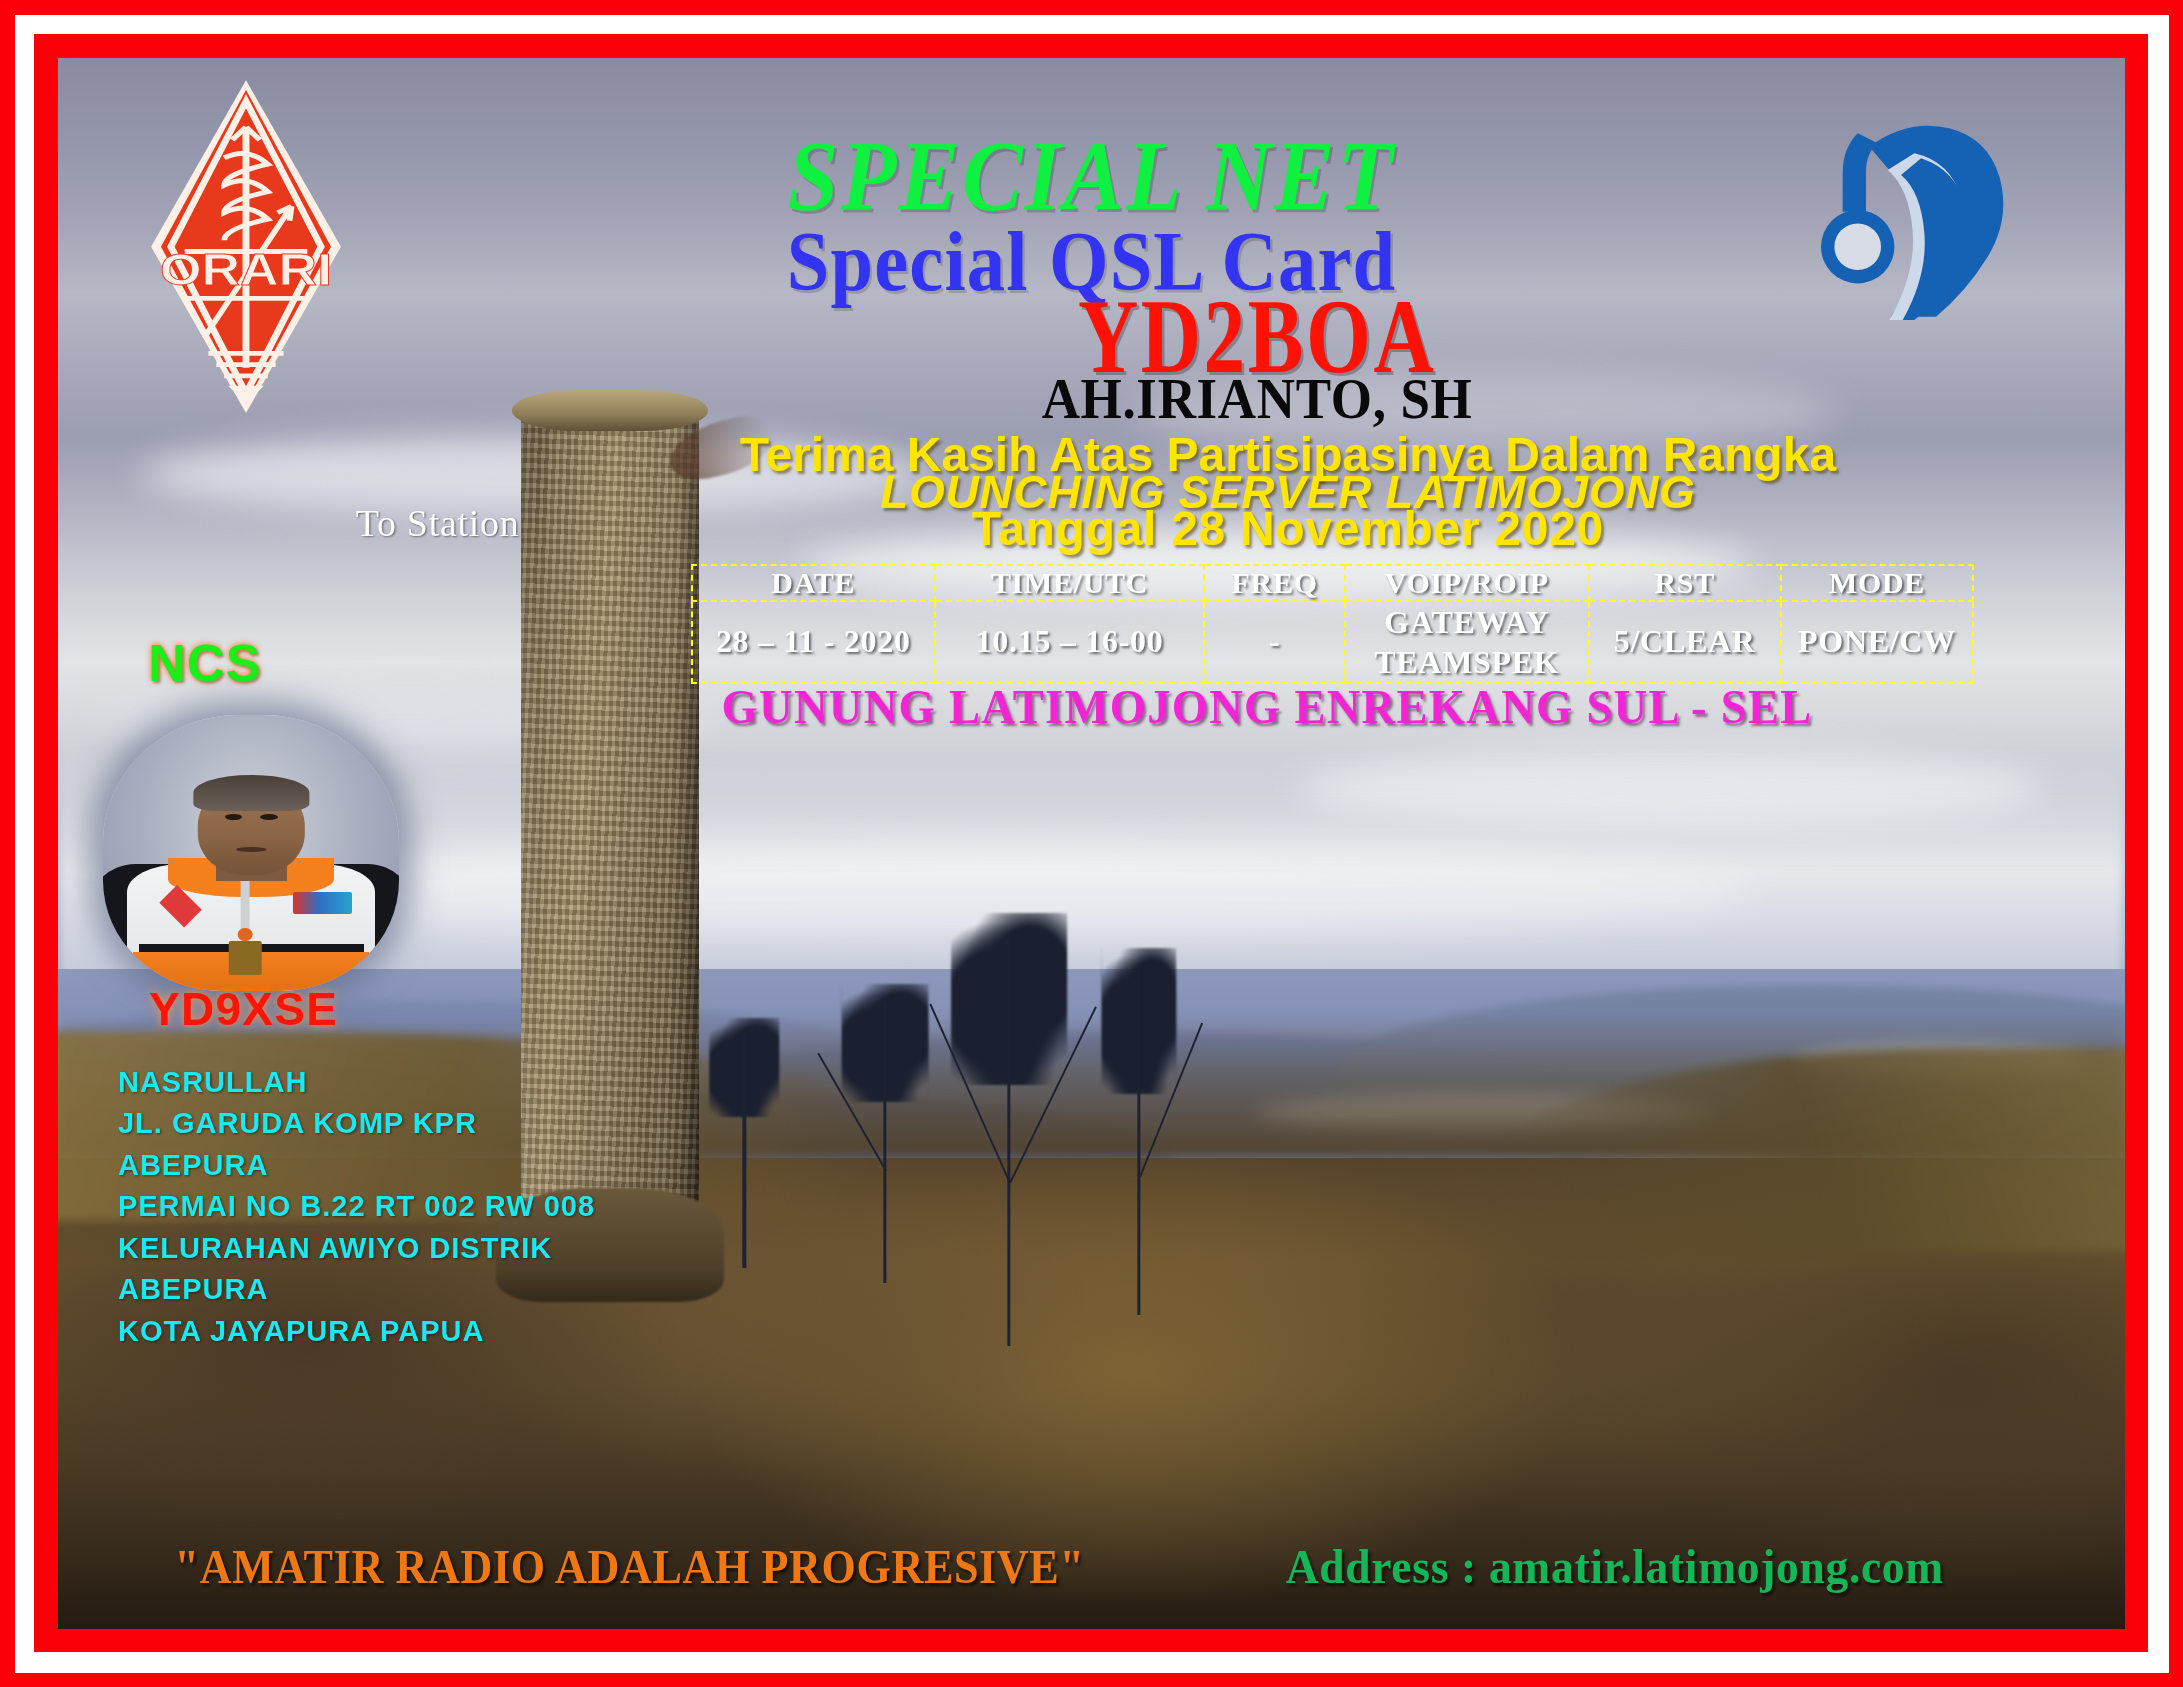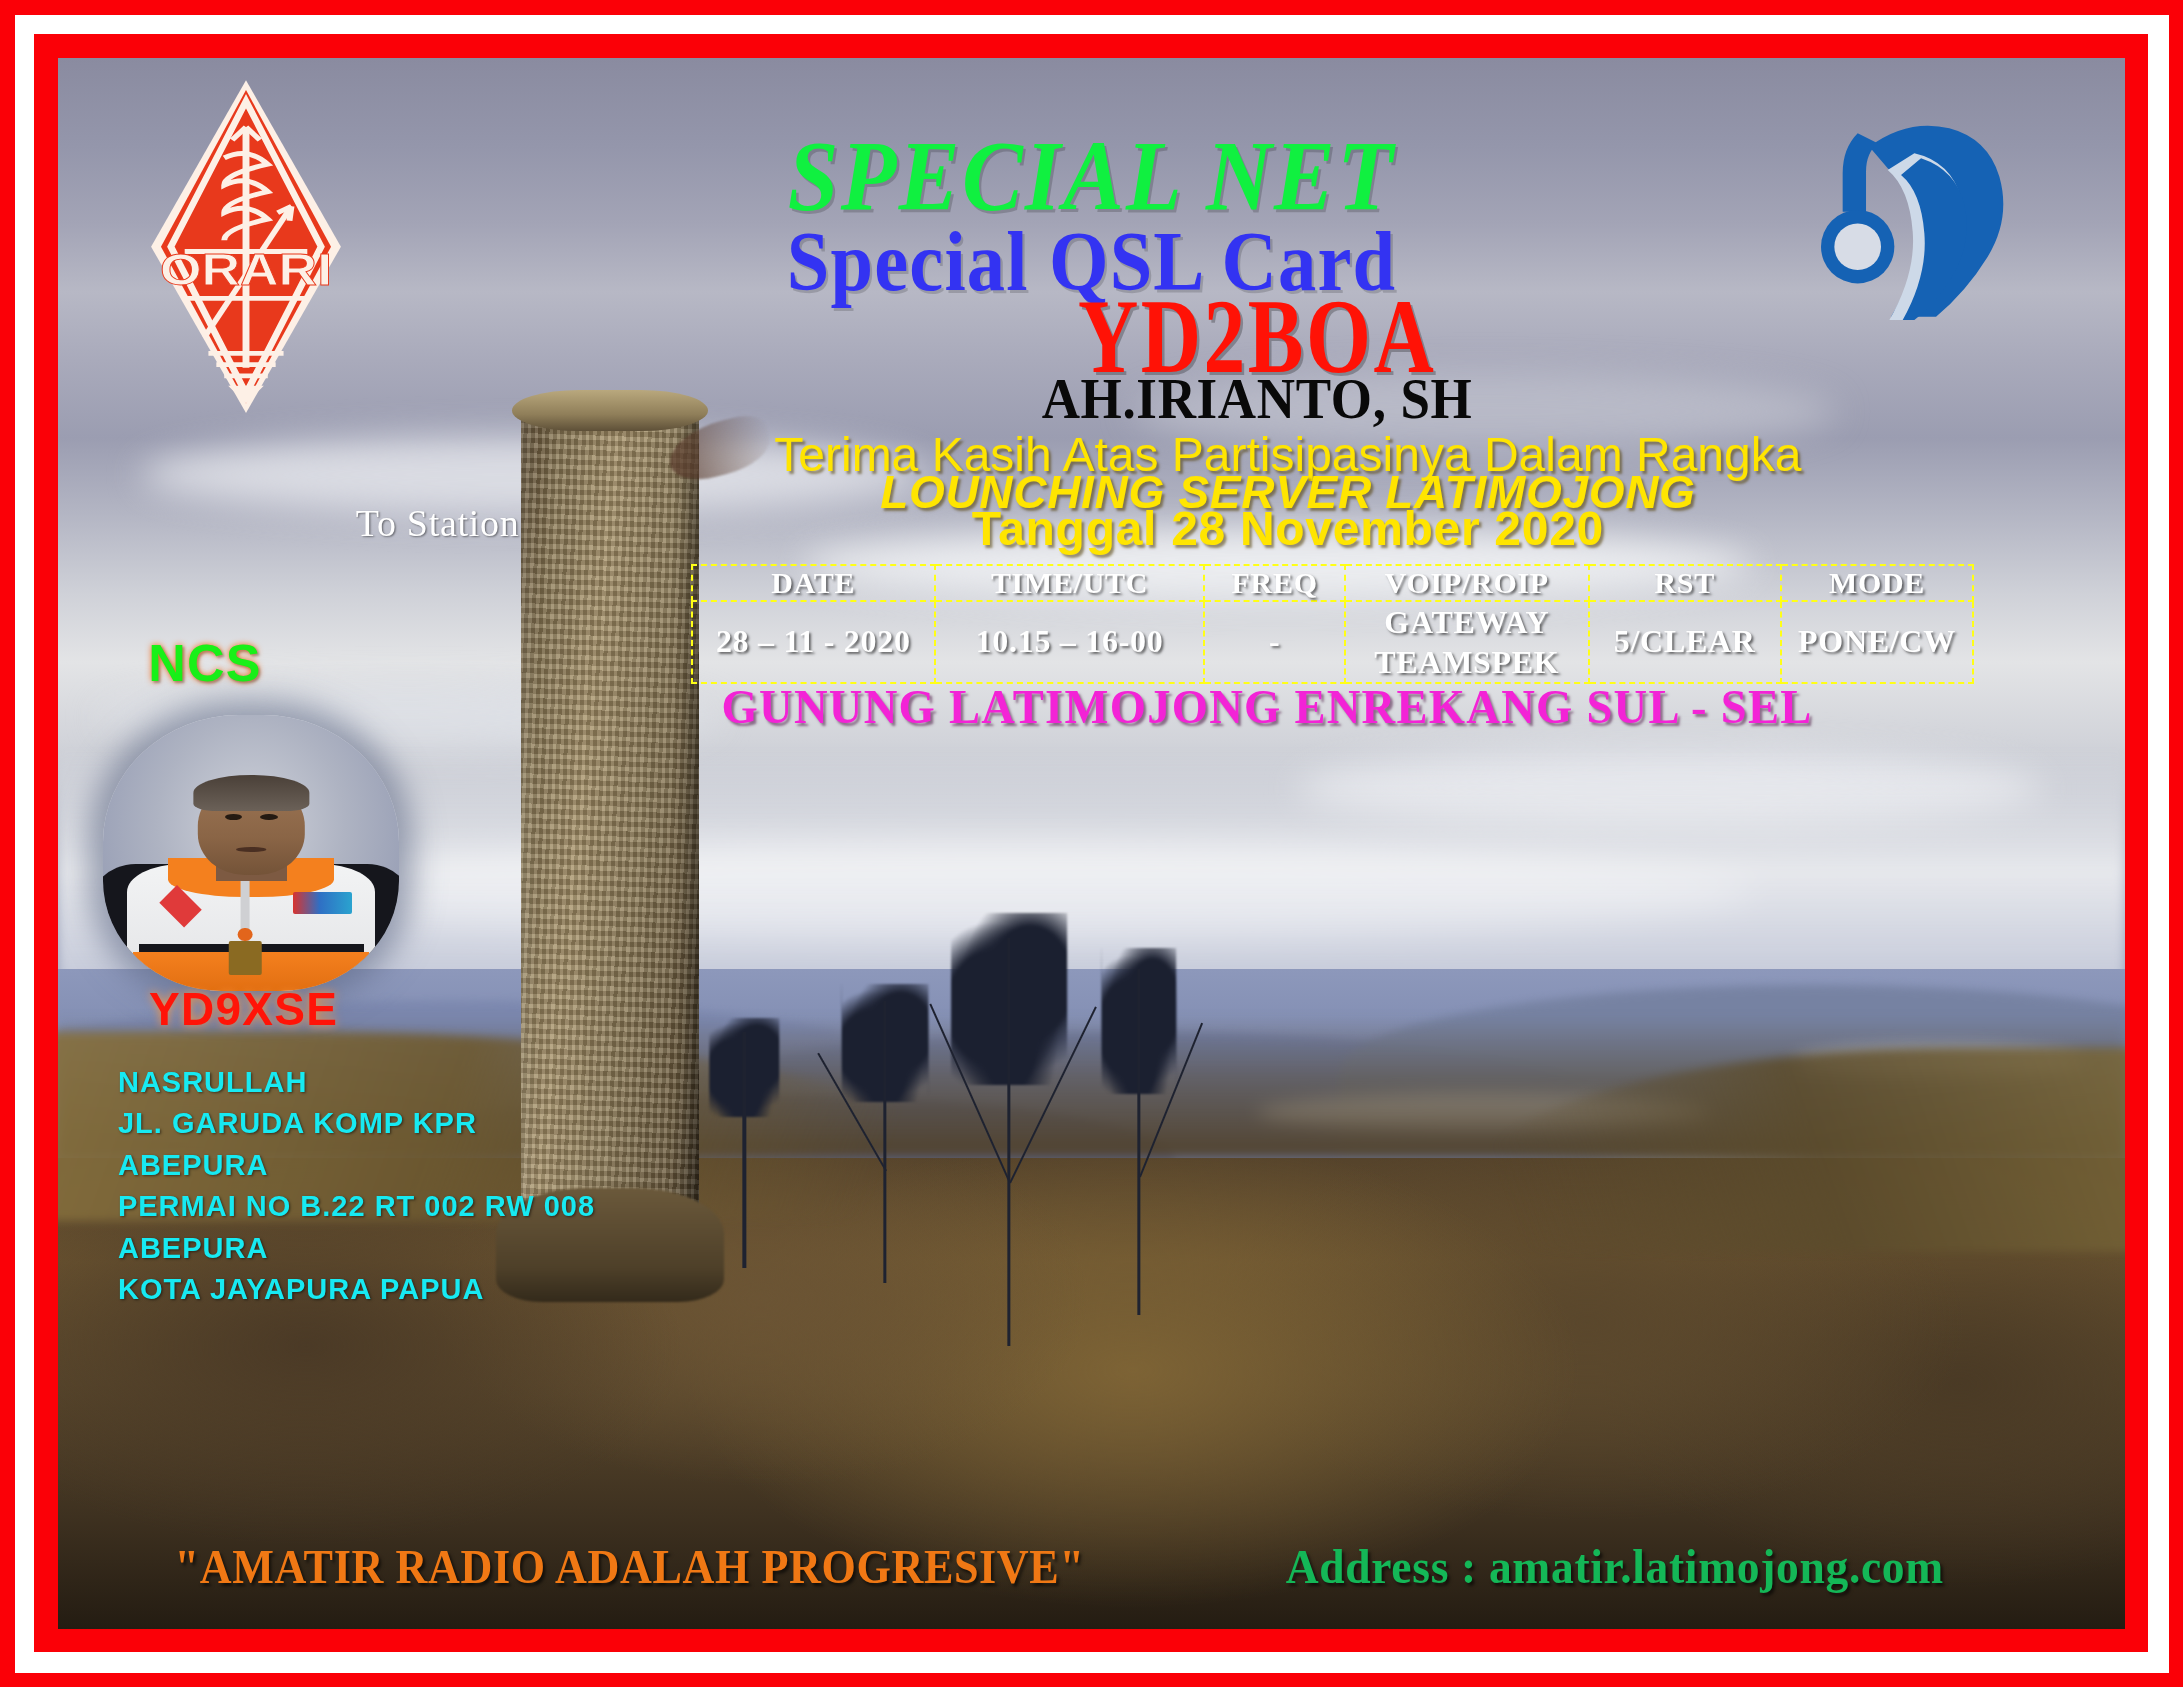--- a/index.html
+++ b/index.html
@@ -209,21 +209,21 @@
   }
   .callsign-wrap{left:34%;width:48%;top:14.5%;text-align:center;}
   .opname{
     left:34%;width:48%;top:19.6%;text-align:center;
     font-family:"Liberation Serif",serif;font-weight:700;
     font-size:57px;color:#090909;letter-spacing:0.7px;
     transform:scaleX(.93);
   }
   .thanks{
     left:30.5%;width:58%;top:23.5%;text-align:center;
-    font-family:"Liberation Sans",sans-serif;font-weight:400;
+    font-family:"Liberation Sans",sans-serif;font-weight:700;
     font-size:48px;color:#ffe500;letter-spacing:0px;
     text-shadow:2.6px 2.6px 2.6px rgba(80,60,0,.55);
   }
   .launch{
     left:30.5%;width:58%;top:25.9%;text-align:center;
     font-family:"Liberation Sans",sans-serif;font-weight:700;font-style:italic;
     font-size:46px;color:#ffe500;letter-spacing:0.7px;
     text-shadow:2.6px 2.6px 2.6px rgba(80,60,0,.55);
   }
   .tanggal{
@@ -432,20 +432,21 @@
       </div>
     </div>
 
     <div class="lay op-call">YD9XSE</div>
 
     <div class="lay addr">
       <div>NASRULLAH</div>
       <div>JL. GARUDA KOMP KPR</div>
       <div>ABEPURA</div>
       <div>PERMAI NO B.22 RT 002 RW 008</div>
+      <div>KELURAHAN AWIYO DISTRIK</div>
       <div>ABEPURA</div>
       <div>KOTA JAYAPURA PAPUA</div>
     </div>
 
     <div class="lay callsign callsign-wrap">YD2BOA</div>
     <div class="lay opname">AH.IRIANTO, SH</div>
 
     <div class="lay thanks">Terima Kasih Atas Partisipasinya Dalam Rangka</div>
     <div class="lay launch">LOUNCHING SERVER LATIMOJONG</div>
     <div class="lay tanggal">Tanggal  28  November  2020</div>

